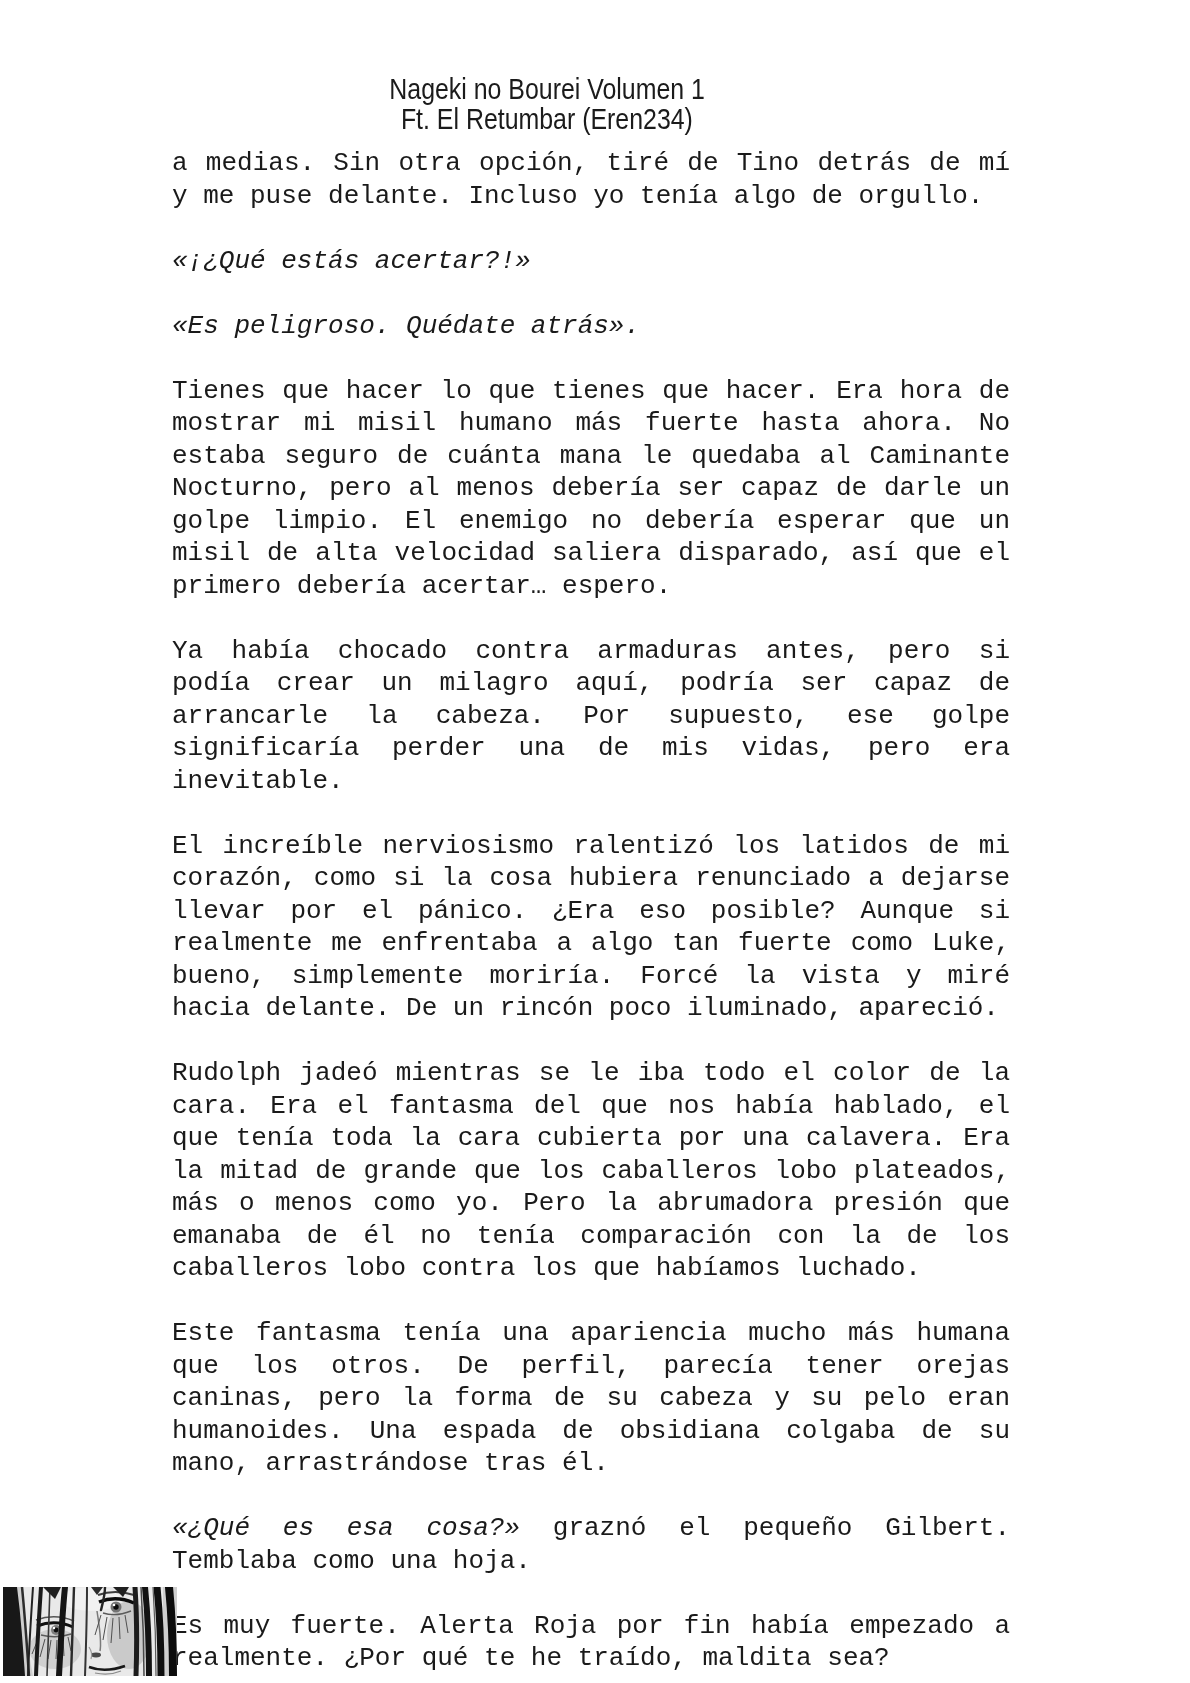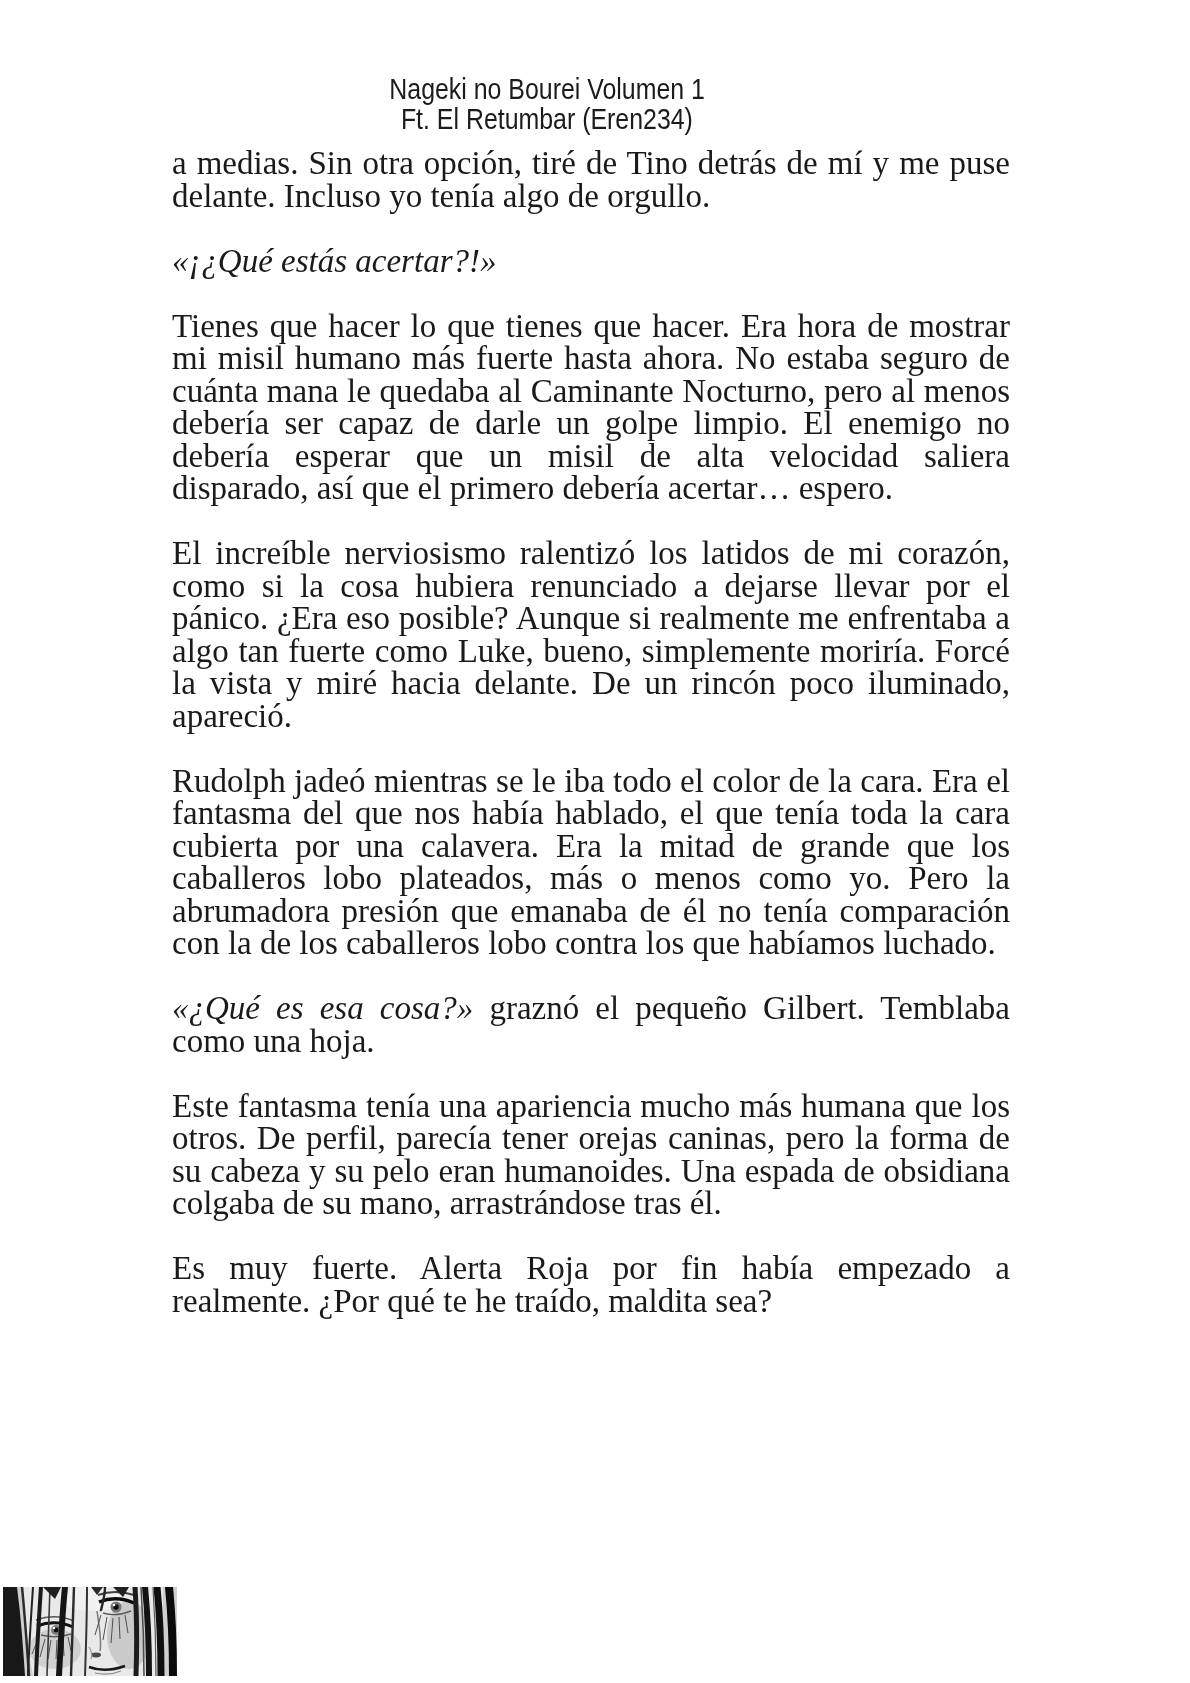--- a/index.html
+++ b/index.html
@@ -39,24 +39,25 @@
   }
   .body-text {
     position: absolute;
     left: 172px;
     top: 147px;
     width: 838px;
     color: #1a1a1a;
   }
   .body-text p {
     margin: 0 0 32.5px 0;
-    font-size: 33px;
+    font-size: 26px;
     line-height: 32.5px;
     text-align: justify;
     text-justify: inter-word;
+    font-family: Liberation Mono, monospace;
   }
   .italic { font-style: italic; }
   .illustration {
     position: absolute;
     left: 3px;
     top: 1587px;
     width: 174px;
     height: 89px;
     overflow: hidden;
   }
@@ -68,25 +69,27 @@
 <div class="page">
 
   <div class="doc-header">
     <span class="hline"><span>Nageki no Bourei Volumen 1</span></span>
     <span class="hline"><span>Ft. El Retumbar (Eren234)</span></span>
   </div>
 
   <div class="body-text">
     <p>a medias. Sin otra opción, tiré de Tino detrás de mí y me puse delante. Incluso yo tenía algo de orgullo.</p>
     <p class="italic">«¡¿Qué estás acertar?!»</p>
+    <p class="italic">«Es peligroso. Quédate atrás».</p>
     <p>Tienes que hacer lo que tienes que hacer. Era hora de mostrar mi misil humano más fuerte hasta ahora. No estaba seguro de cuánta mana le quedaba al Caminante Nocturno, pero al menos debería ser capaz de darle un golpe limpio. El enemigo no debería esperar que un misil de alta velocidad saliera disparado, así que el primero debería acertar… espero.</p>
+    <p>Ya había chocado contra armaduras antes, pero si podía crear un milagro aquí, podría ser capaz de arrancarle la cabeza. Por supuesto, ese golpe significaría perder una de mis vidas, pero era inevitable.</p>
     <p>El increíble nerviosismo ralentizó los latidos de mi corazón, como si la cosa hubiera renunciado a dejarse llevar por el pánico. ¿Era eso posible? Aunque si realmente me enfrentaba a algo tan fuerte como Luke, bueno, simplemente moriría. Forcé la vista y miré hacia delante. De un rincón poco iluminado, apareció.</p>
     <p>Rudolph jadeó mientras se le iba todo el color de la cara. Era el fantasma del que nos había hablado, el que tenía toda la cara cubierta por una calavera. Era la mitad de grande que los caballeros lobo plateados, más o menos como yo. Pero la abrumadora presión que emanaba de él no tenía comparación con la de los caballeros lobo contra los que habíamos luchado.</p>
+    <p>Este fantasma tenía una apariencia mucho más humana que los otros. De perfil, parecía tener orejas caninas, pero la forma de su cabeza y su pelo eran humanoides. Una espada de obsidiana colgaba de su mano, arrastrándose tras él.</p>
     <p><span class="italic">«¿Qué es esa cosa?»</span><span> graznó el pequeño Gilbert. Temblaba como una hoja.</span></p>
-    <p>Este fantasma tenía una apariencia mucho más humana que los otros. De perfil, parecía tener orejas caninas, pero la forma de su cabeza y su pelo eran humanoides. Una espada de obsidiana colgaba de su mano, arrastrándose tras él.</p>
     <p>Es muy fuerte. Alerta Roja por fin había empezado a realmente. ¿Por qué te he traído, maldita sea?</p>
   </div>
 
   <div class="illustration">
     <svg width="174" height="89" viewBox="0 0 174 89" xmlns="http://www.w3.org/2000/svg">
 
       <rect x="0" y="0" width="174" height="89" fill="#cfcfcf"></rect>
 
       <path d="M20,0 L160,0 L160,89 L30,89 C24,60 22,30 20,0 Z" fill="#e9e9e9"></path>
 

